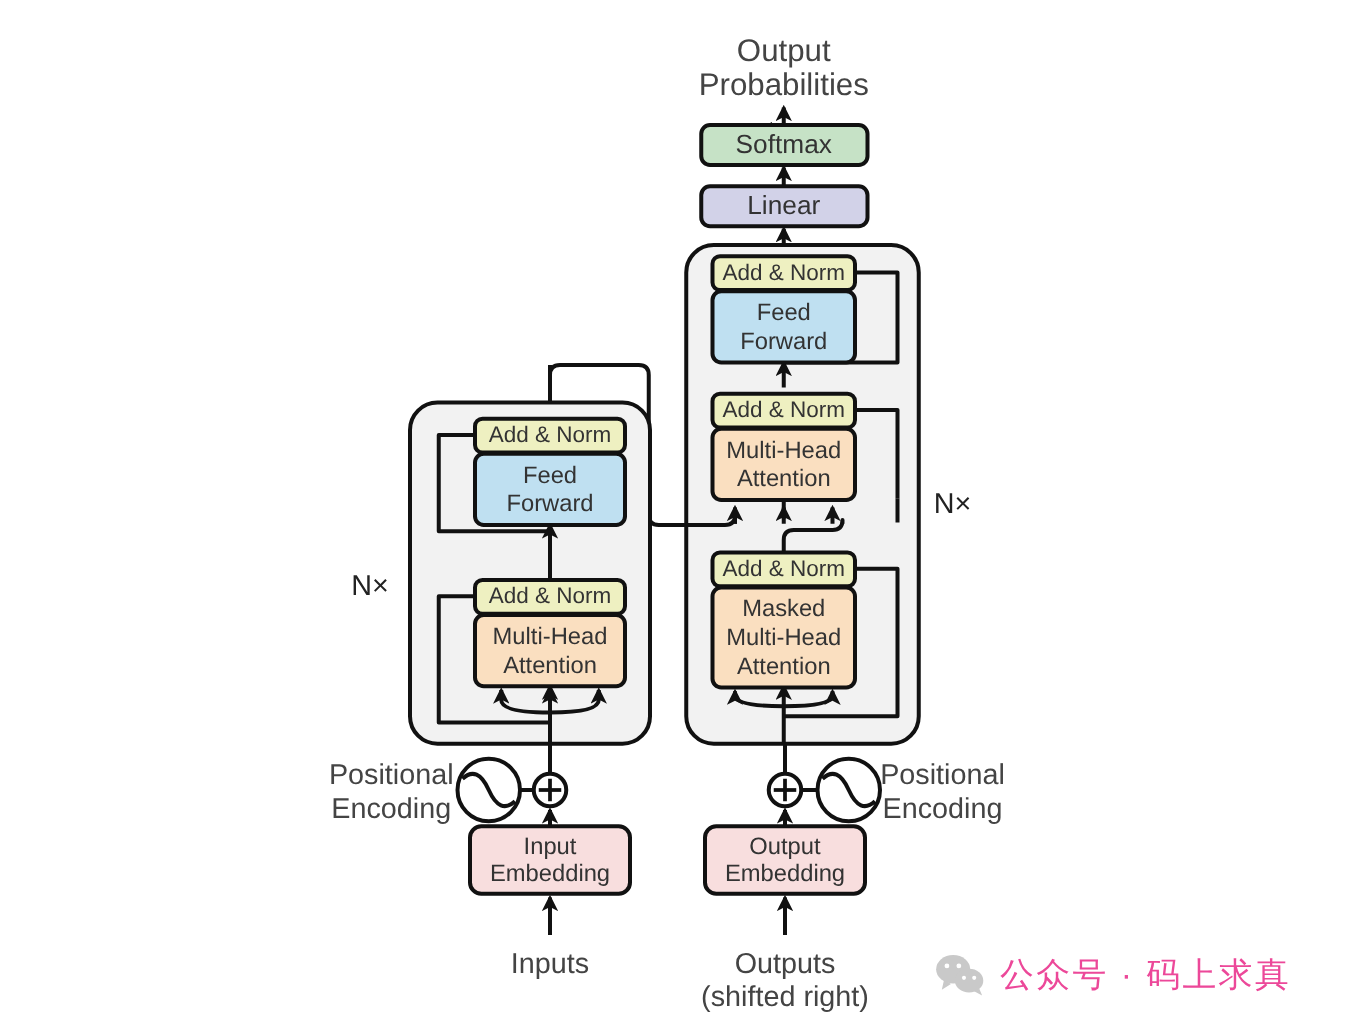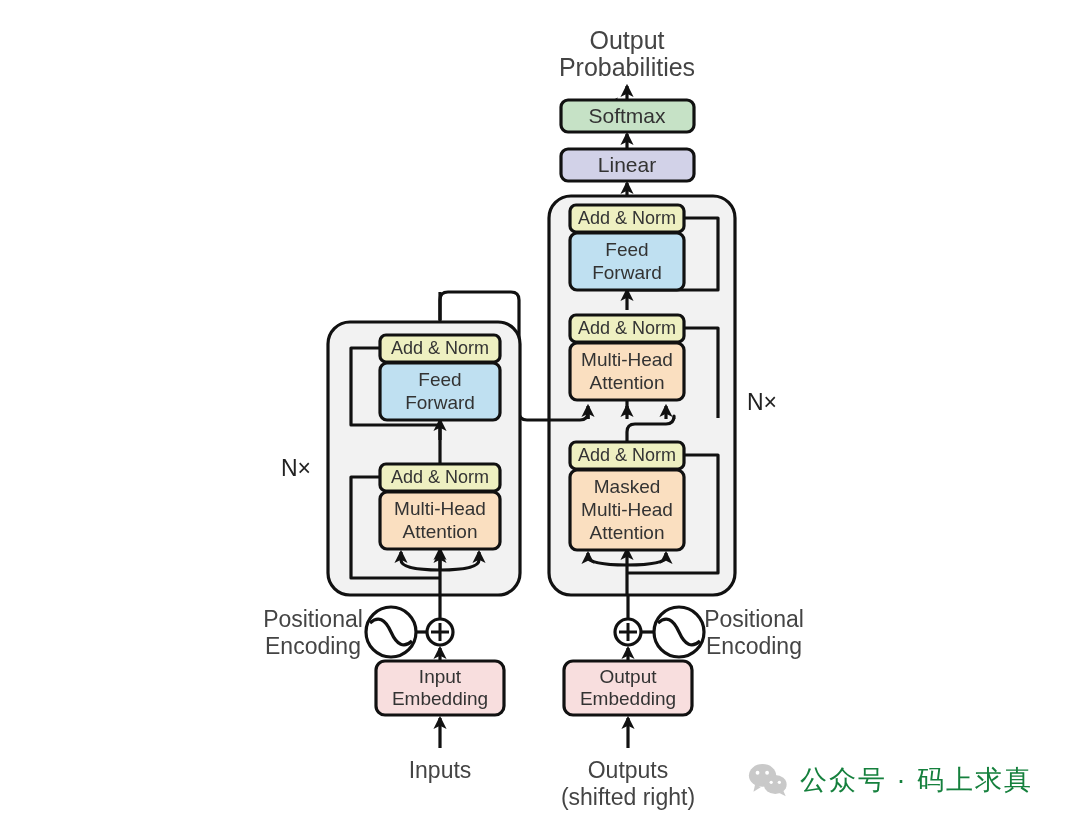--- a/index.html
+++ b/index.html
@@ -76,21 +76,21 @@
     stroke: #111111;
     stroke-width: 3.0;
   }
   #watermark {
     position: absolute;
     left: 748px;
     top: 762px;
     display: flex;
     align-items: center;
     gap: 12px;
-    color: #15803d;
+    color: #ec4899;
     font-size: 27px;
     font-family: "Liberation Sans", sans-serif;
     letter-spacing: 2px;
     white-space: nowrap;
   }
   #watermark .wm-icon {
     display: block;
     width: 40px;
     height: 34px;
     flex: 0 0 auto;

